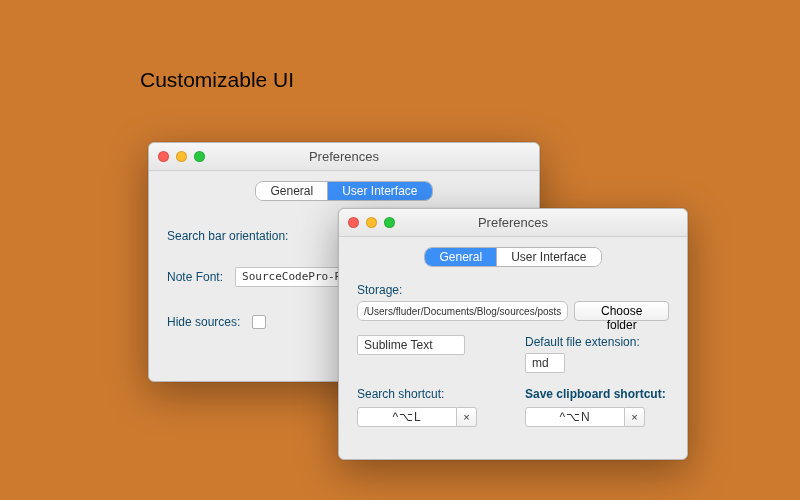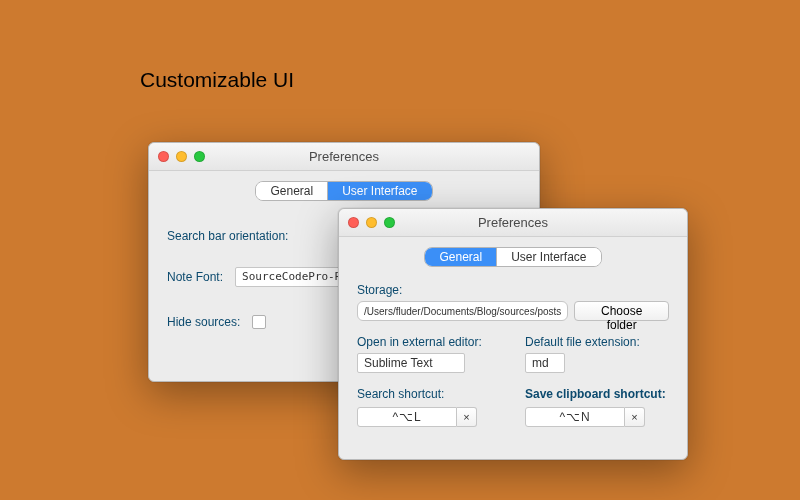--- a/index.html
+++ b/index.html
@@ -246,21 +246,20 @@
   </div>
   <div class="body">
     <div class="label" style="margin-bottom:4px;">Storage:</div>
     <div class="row" style="gap:6px; margin-top:2px; margin-bottom:14px;">
       <span class="textfield" style="flex:1; font-size:10px;border-radius:6px;">/Users/fluder/Documents/Blog/sources/posts</span>
       <button class="btn">Choose folder</button>
     </div>
 
     <div class="two-col" style="margin-bottom:2px;">
       <div class="col">
-        <div class="label" style="margin-bottom:4px;">Open in external editor:</div>
         <span class="textfield" style="width:108px;">Sublime Text</span>
       </div>
       <div class="col">
         <div class="label" style="margin-bottom:4px;">Default file extension:</div>
         <span class="textfield" style="width:40px;">md</span>
       </div>
     </div>
 
     <div class="two-col" style="margin-top:14px;">
       <div class="col">

